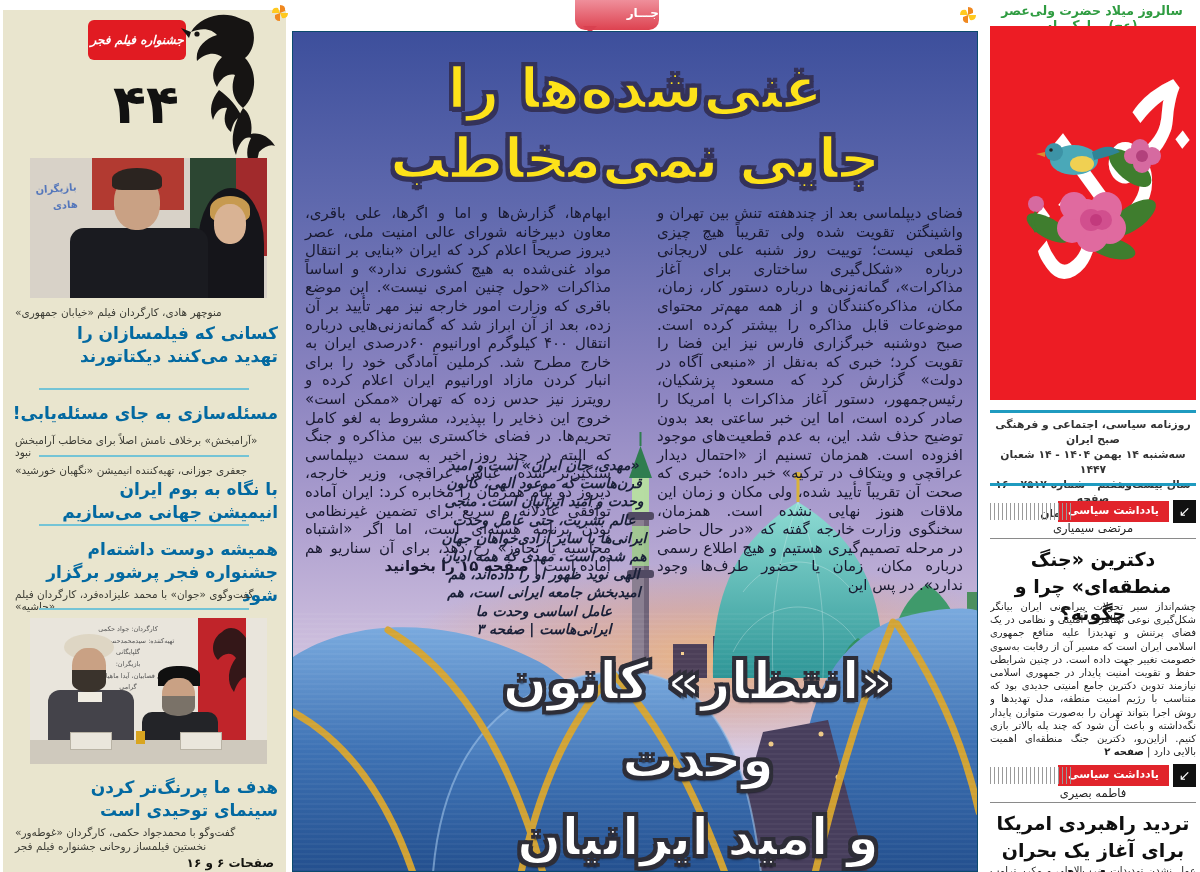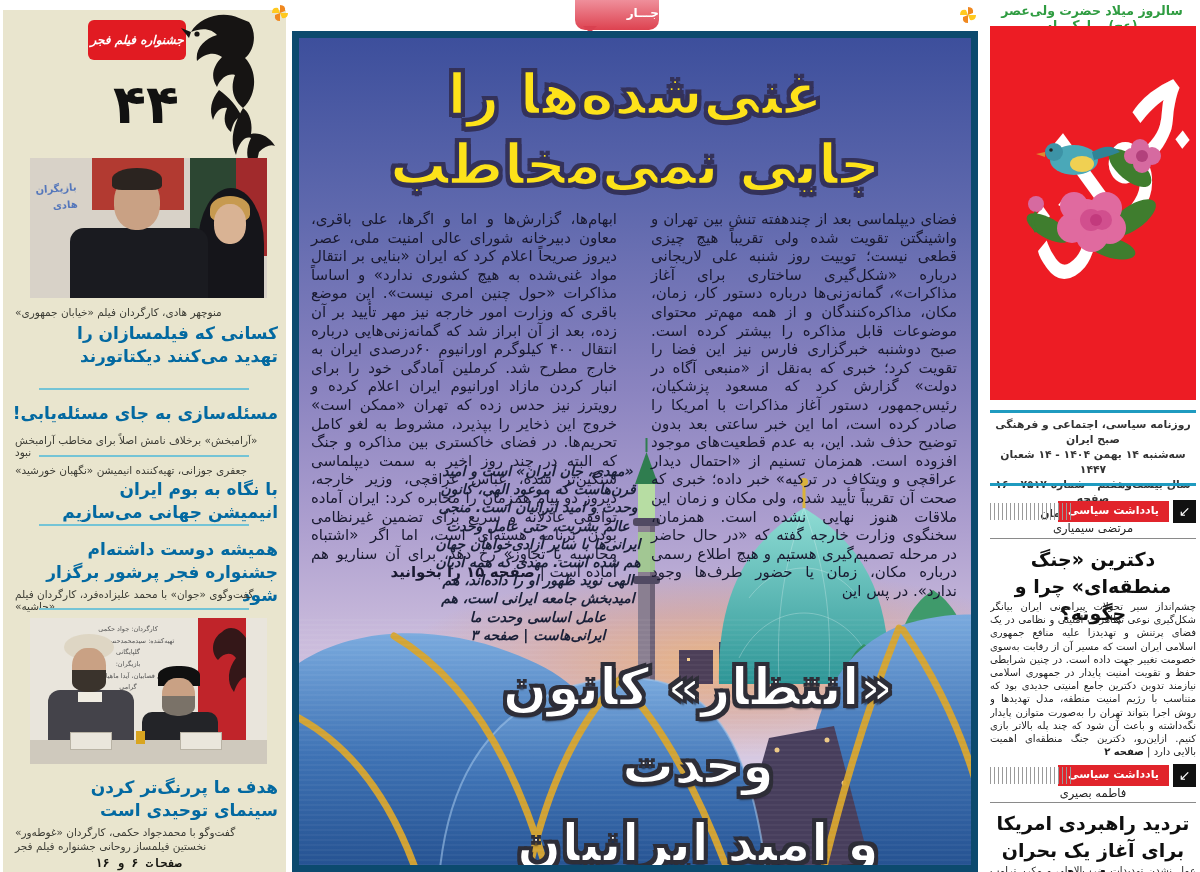--- a/index.html
+++ b/index.html
@@ -25,21 +25,21 @@
   }
   .fest-number {
     position: absolute; left: 100px; top: 68px; width: 86px;
     font-size: 54px; font-weight: bold; color: #111; text-align: center;
     letter-spacing: -4px; line-height: 1;
   }
   .simorgh { position: absolute; left: 176px; top: 2px; width: 96px; height: 146px; }
   .lc-kicker { position: absolute; left: 12px; right: 12px; text-align: left; font-size: 10.5px; color: #3c3c34; }
   .lc-head  { position: absolute; left: 4px; right: 8px; text-align: right; font-size: 17px; font-weight: bold; color: #0369a1; line-height: 1.35; }
   .lc-div   { position: absolute; left: 36px; width: 210px; height: 2px; background: #74c4d6; }
-  .lc-pages { position: absolute; left: 0; right: 12px; text-align: center; font-size: 12px; font-weight: bold; color: #14140f; font-family: Liberation Mono, monospace; }
+  .lc-pages { position: absolute; left: 0; right: 12px; font-size: 12px; font-weight: bold; color: #14140f; }
 
   .photo { position: absolute; overflow: hidden; background: #d8d2c8; }
   .photo1 { left: 27px; top: 148px; width: 237px; height: 140px; }
   .photo2 { left: 27px; top: 608px; width: 237px; height: 146px; background:#e9e5dc; }
 
   
   .p1-red   { position:absolute; left:62px; top:0; width:92px; height:52px; background:#b23a31; }
   .p1-green { position:absolute; left:160px; top:0; width:48px; height:98px; background:#2c4632; }
   .p1-red2  { position:absolute; left:206px; top:0; width:31px; height:98px; background:#a12a2c; }
   .p1-bluetext { position:absolute; left:6px; top:22px; color:#5577bb; font-size:10px; font-weight:bold; transform:rotate(-4deg); line-height:1.7; }
@@ -63,21 +63,21 @@
   .p2-man2-beard { position:absolute; left:132px; top:78px; width:33px; height:20px; background:#7a7268; border-radius:0 0 46% 46%; }
   .p2-man2-jacket { position:absolute; left:112px; top:94px; width:76px; height:34px; background:#232428; border-radius:10px 10px 0 0; }
   .p2-table { position:absolute; left:0; bottom:0; width:100%; height:24px; background:#cfc9bd; }
   .p2-card { position:absolute; bottom:14px; width:42px; height:18px; background:#eae6dc; border:1px solid #b9b3a5; }
   .p2-glass { position:absolute; left:106px; bottom:20px; width:9px; height:13px; background:#d9a520; }
 
   
   .middle { position: absolute; left: 292px; top: 0; width: 688px; height: 872px; }
   .middle-frame {
     position: absolute; left: 0; top: 31px; width: 686px; height: 841px;
-    border: 7px solid #0c4a6e; overflow: hidden; background: #8b84c0;
+    border: 1px solid #0c4a6e; overflow: hidden; background: #8b84c0;
   }
   .scene { position: absolute; left: 0; top: 0; }
   .jar-tag {
     position: absolute; left: 263px; top: 0; width: 84px; height: 30px;
     background: linear-gradient(#ef8f9b, #dd4250);
     border-radius: 0 0 10px 10px; color: #fff; font-weight: bold;
     font-size: 12px; line-height: 27px; margin-left: 20px;
   }
   .jar-tag::after {
     content:""; position:absolute; left:8px; bottom:-10px;

